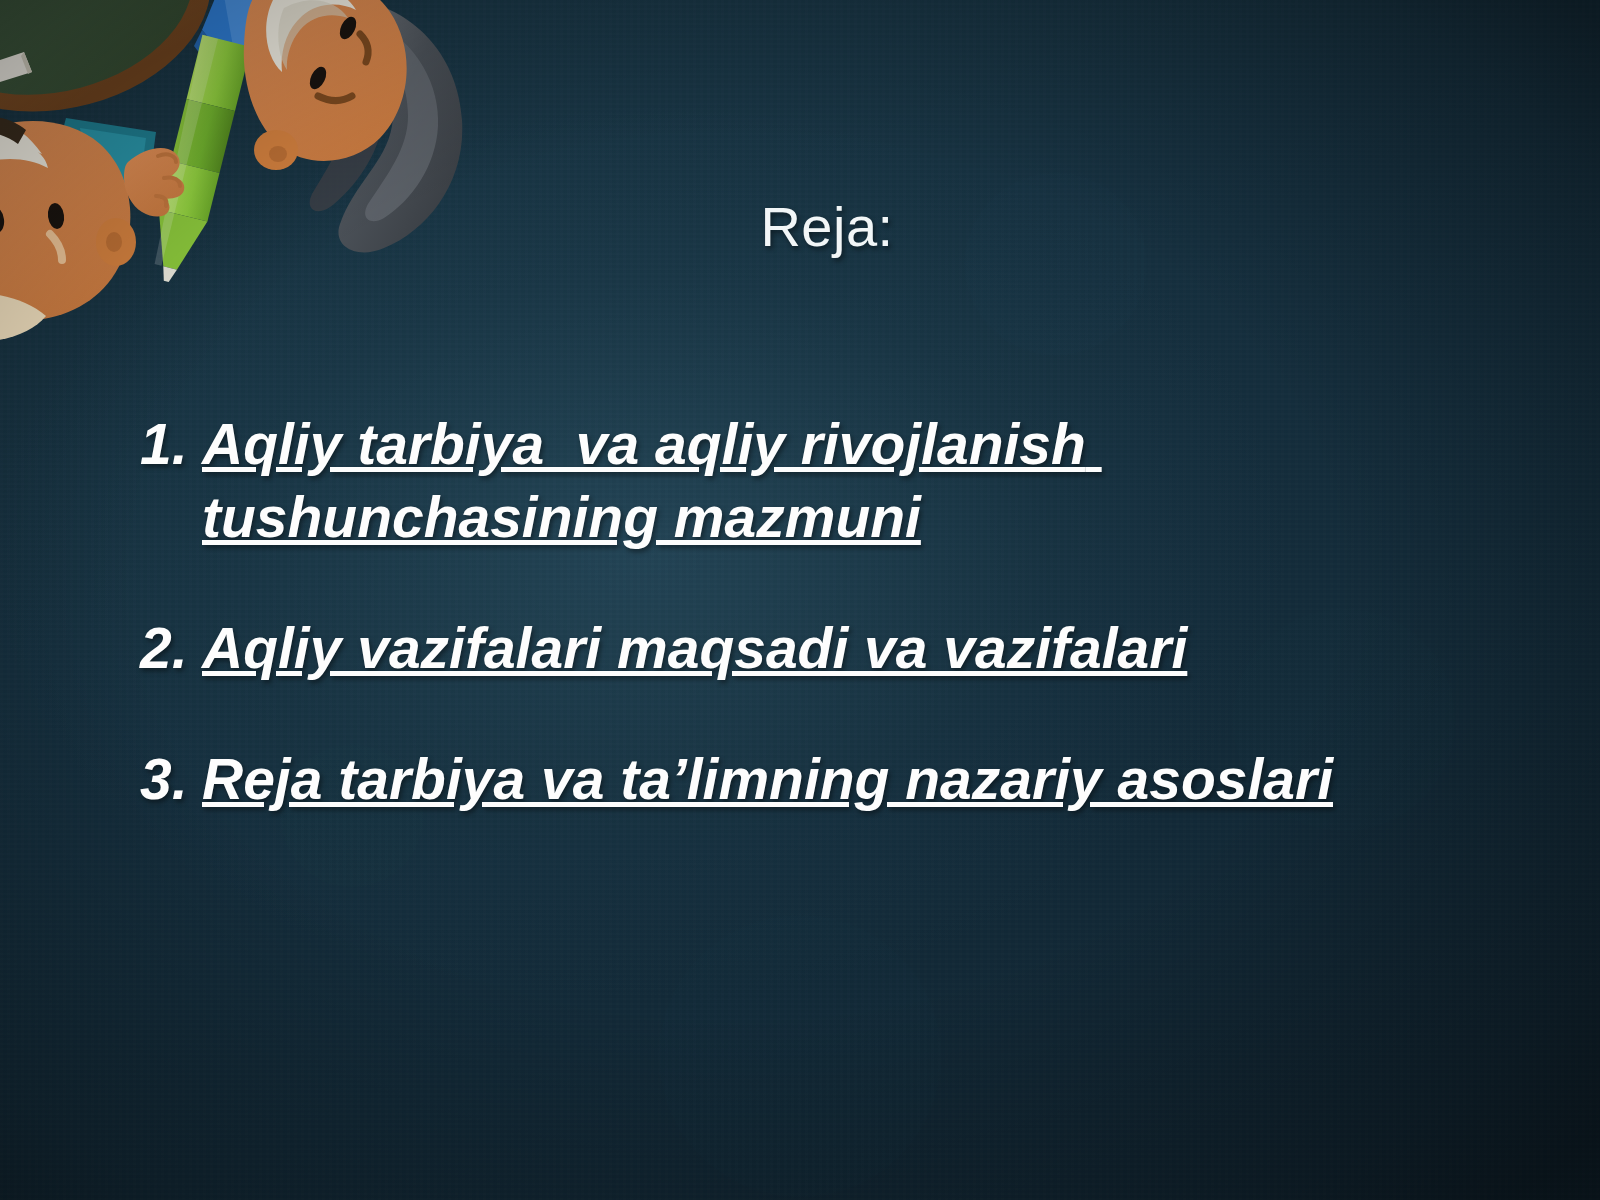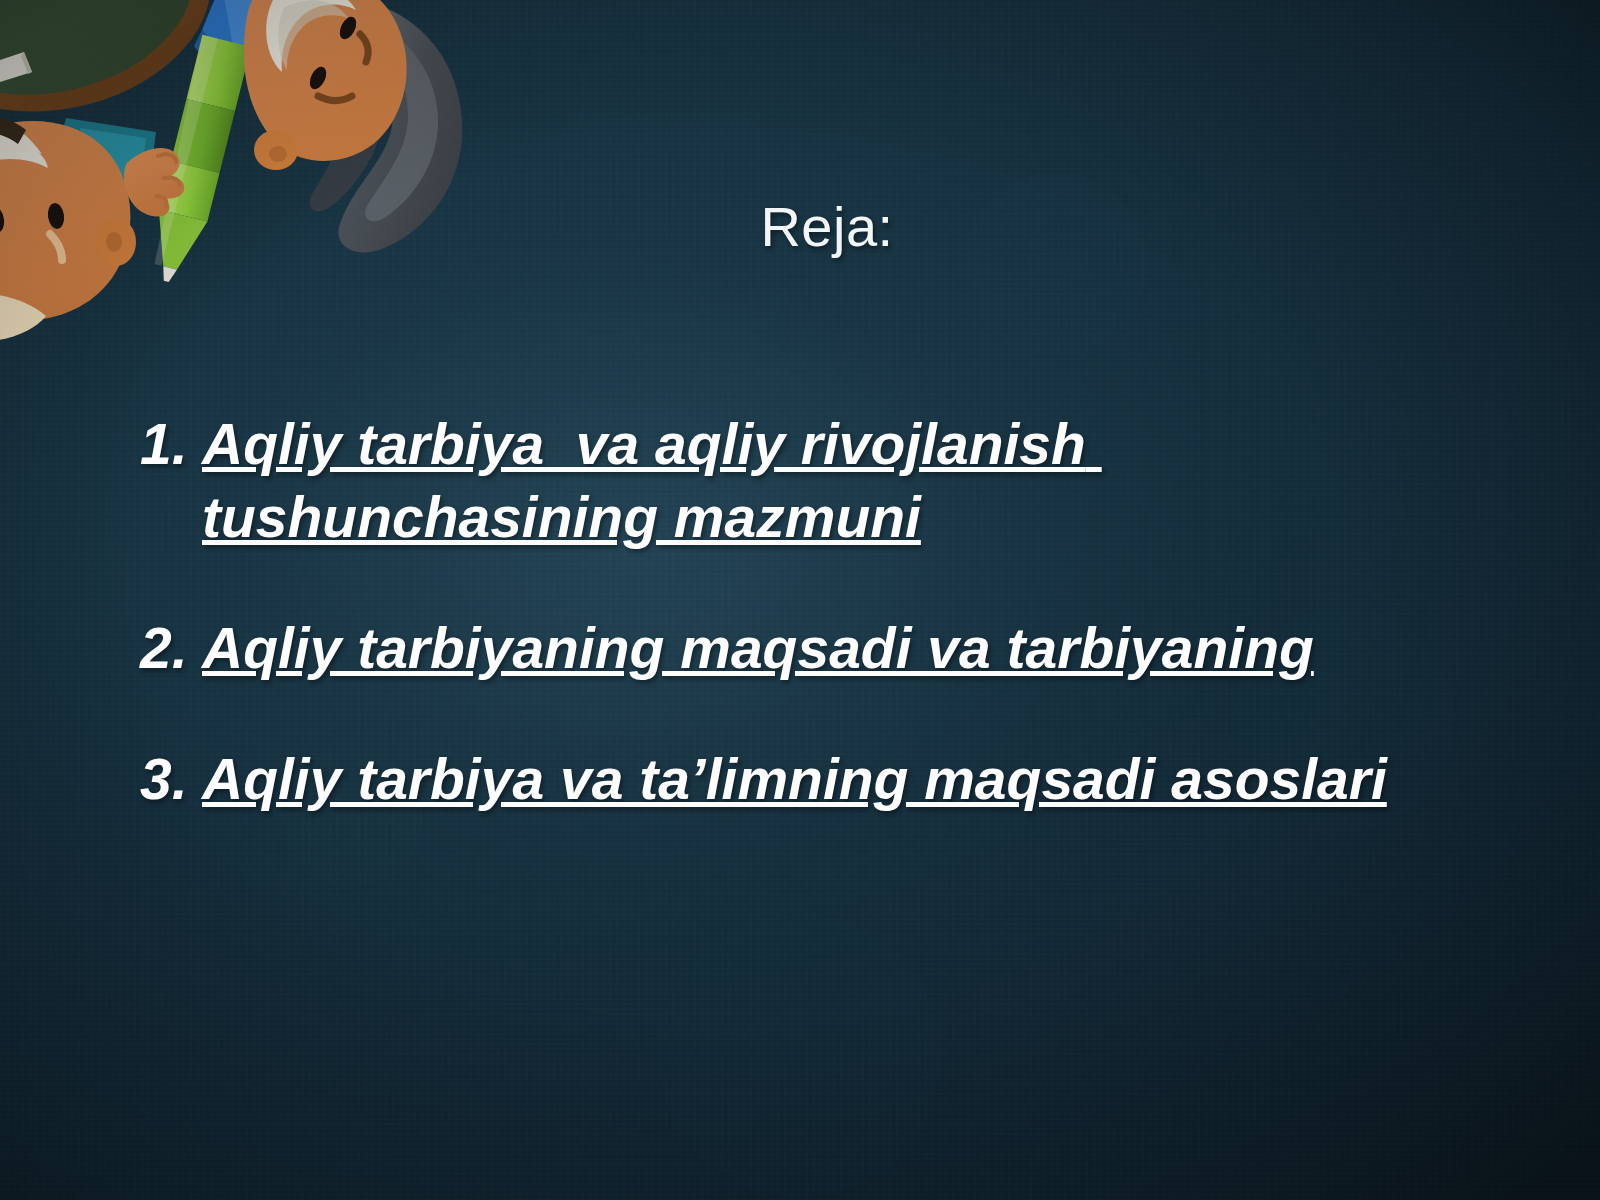--- a/index.html
+++ b/index.html
@@ -237,21 +237,21 @@
 
   <div id="title">Reja:</div>
 
   <ol id="list">
     <li>
       <span class="num">1.</span>
       <span class="txt">Aqliy tarbiya  va aqliy rivojlanish tushunchasining mazmuni</span>
     </li>
     <li>
       <span class="num">2.</span>
-      <span class="txt">Aqliy tarbiyaning maqsadi va tarbiyaning</span>
+      <span class="txt">Aqliy vazifalari maqsadi va vazifalari</span>
     </li>
     <li>
       <span class="num">3.</span>
-      <span class="txt">Aqliy tarbiya va ta’limning maqsadi asoslari</span>
+      <span class="txt">Reja tarbiya va ta’limning nazariy asoslari</span>
     </li>
   </ol>
 
 </div>
 
 </body></html>

